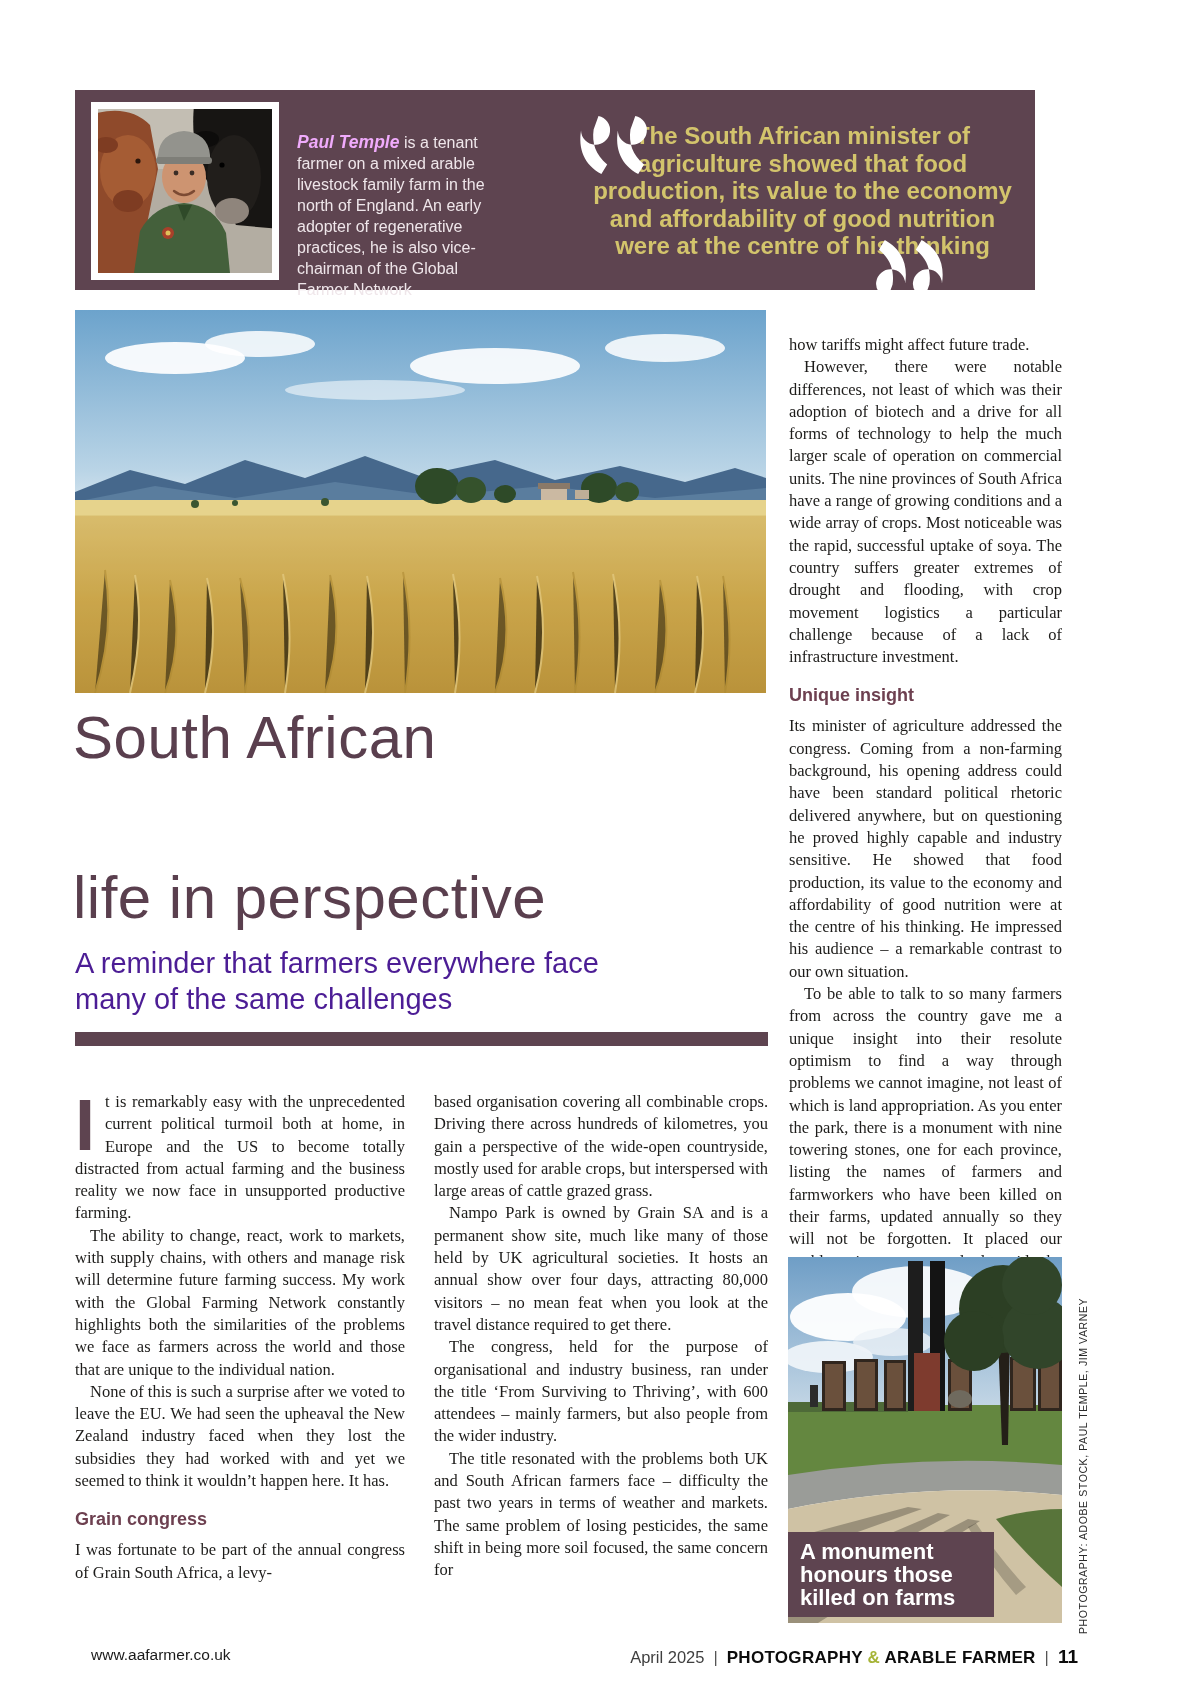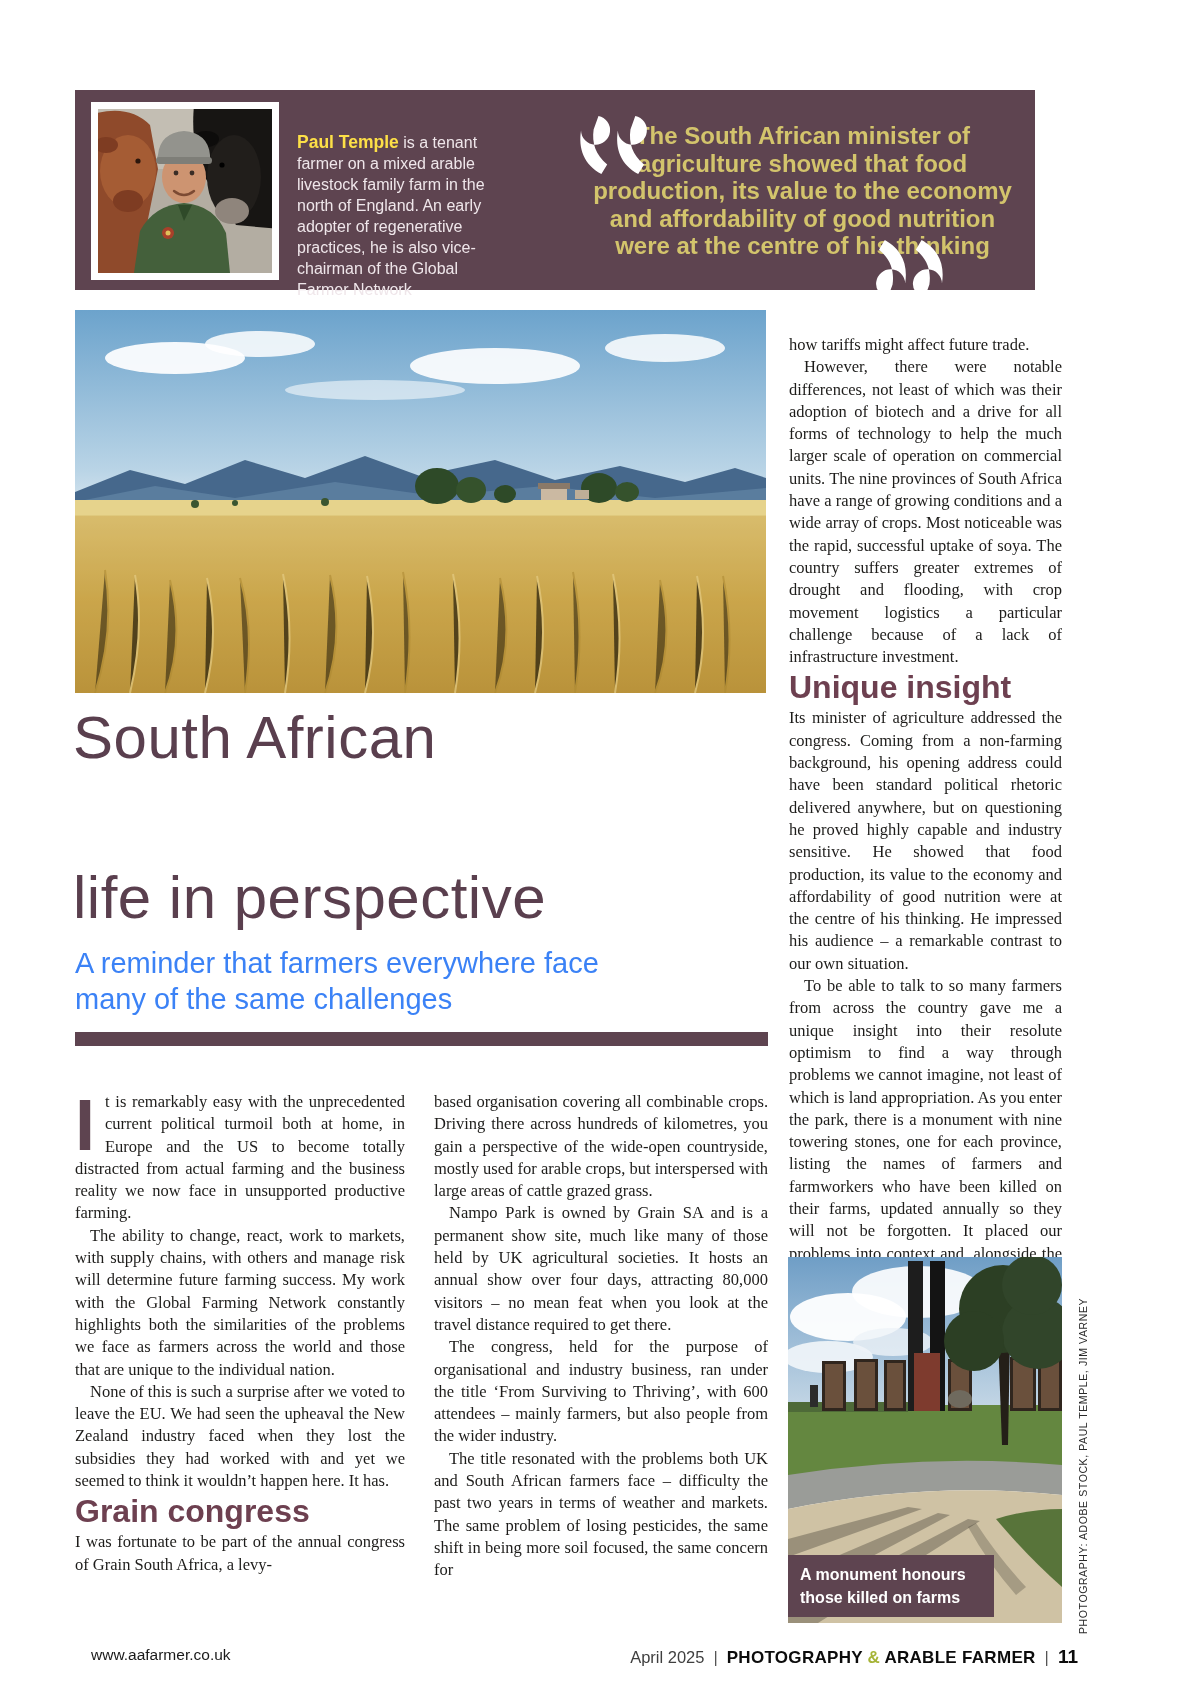--- a/index.html
+++ b/index.html
@@ -5,52 +5,52 @@
   html,body{margin:0;padding:0;background:#ffffff;}
   .page{position:relative;width:1200px;height:1696px;background:#fff;overflow:hidden;
         font-family:"Liberation Sans",sans-serif;}
   
   .author-box{position:absolute;left:75px;top:90px;width:960px;height:200px;background:#5e4450;}
   .photo-frame{position:absolute;left:16px;top:12px;width:188px;height:178px;background:#fff;
                border:7px solid #fff;box-sizing:border-box;}
   .photo-frame svg{display:block;width:100%;height:100%;}
   .author-bio{position:absolute;left:222px;top:26px;width:208px;
               font-size:16px;line-height:21px;color:#efe6ea;font-weight:400;}
-  .author-name{font-weight:bold;color:#fde047;font-size:17.5px;}
+  .author-name{font-weight:bold;color:#f0abfc;font-size:17.5px;font-style:italic;}
   .pull-quote{position:absolute;left:505px;top:32px;width:445px;text-align:center;
               font-weight:bold;font-size:24px;line-height:27.5px;color:#d3c46c;}
   .qmark{position:absolute;width:74px;height:62px;}
   .qopen{left:-4px;top:-8px;}
   .qclose{right:78px;bottom:-40px;transform:rotate(180deg);}
   
   .hero{position:absolute;left:75px;top:310px;width:691px;height:383px;}
   .hero svg{display:block;width:100%;height:100%;}
   
   .headline{position:absolute;left:73px;top:698px;width:680px;margin:0;
             font-size:60px;line-height:80px;font-weight:400;color:#5a3f4e;letter-spacing:.5px;}
   .standfirst{position:absolute;left:75px;top:945px;width:660px;margin:0;
-              font-size:29px;line-height:36px;color:#3b82f6;font-weight:400;}
+              font-size:29px;line-height:36px;color:#4c1d95;font-weight:400;}
   .rule{position:absolute;left:75px;top:1032px;width:693px;height:14px;background:#5e4450;}
   
   .col{position:absolute;font-family:"Liberation Serif",serif;font-size:16.5px;line-height:22.3px;
        color:#1d1c1a;text-align:justify;}
   .col1{left:75px;top:1091px;width:330px;}
   .col2{left:434px;top:1091px;width:334px;}
   .col3{left:789px;top:334px;width:273px;}
   .col p{margin:0;}
   .col p.ind{text-indent:15px;}
   .dropcap{float:left;font-family:"Liberation Sans",sans-serif;font-weight:bold;
            font-size:72px;line-height:62px;color:#5e4450;margin:3px 10px 0 0;}
-  .sec-head{font-family:"Liberation Sans",sans-serif;font-weight:bold;font-size:32px;
-            line-height:30px;color:#6d4050;margin:4px 0 5px 0;text-align:left;}
+  .sec-head{font-family:"Liberation Sans",sans-serif;font-weight:bold;font-size:18px;
+            line-height:30px;color:#6d4050;margin:12px 0 5px 0;text-align:left;}
   
   .monument{position:absolute;left:788px;top:1257px;width:274px;height:366px;margin:0;}
   .monument svg{display:block;width:100%;height:100%;}
   .caption{position:absolute;left:0;bottom:6px;width:206px;box-sizing:border-box;
-           background:#5e4450;color:#fff;font-weight:bold;font-size:16px;line-height:23px;
+           background:#5e4450;color:#fff;font-weight:bold;font-size:22px;line-height:23px;
            padding:8px 12px;}
   .credit{position:absolute;left:1077px;top:1634px;transform:rotate(-90deg);
           transform-origin:0 0;white-space:nowrap;font-size:10.5px;letter-spacing:.6px;
           color:#2a2a2a;}
   
   .footer{position:absolute;left:75px;top:1646px;width:987px;display:flex;
           justify-content:space-between;align-items:flex-start;margin-left:16px;}
   .site{font-size:15.5px;color:#1a1a1a;}
   .fright{font-size:16.5px;color:#3f3f3f;}
   .brand{font-weight:bold;color:#0c0c0c;font-size:17px;letter-spacing:.3px;}

